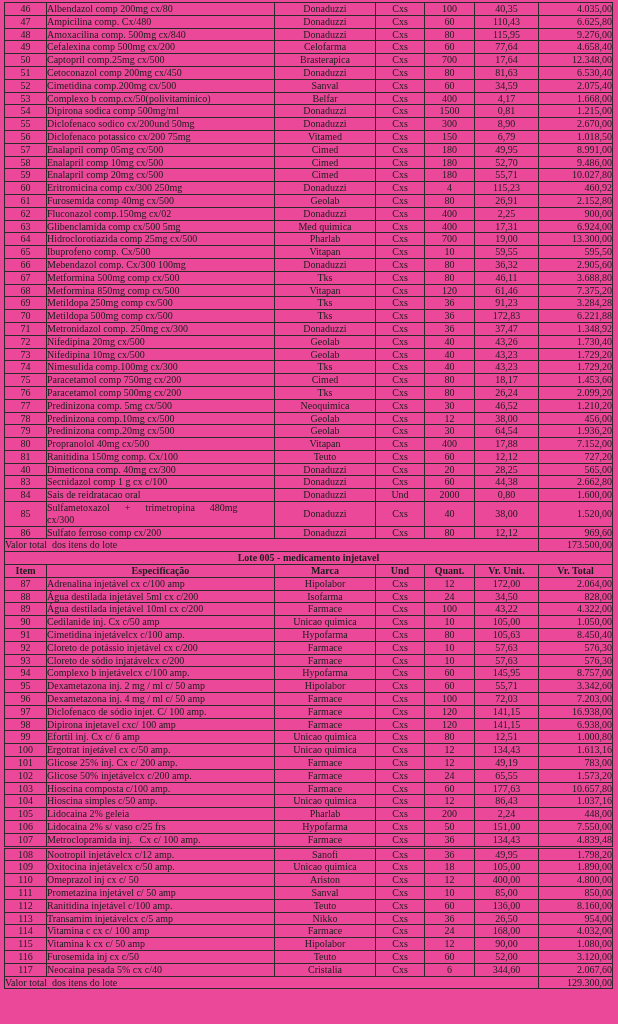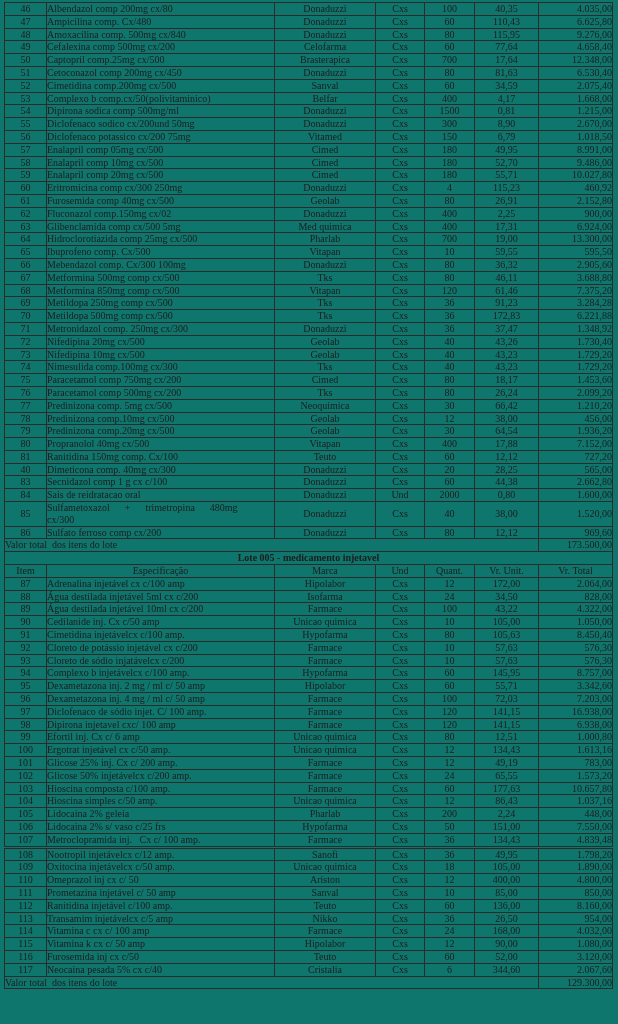--- a/index.html
+++ b/index.html
@@ -1,21 +1,21 @@
 <!DOCTYPE html>
 <html><head>
 <meta charset="utf-8">
 <style>
   * { margin:0; padding:0; box-sizing:border-box; }
   html,body { background:#e8e8e8; }
   body { font-family:"Liberation Serif", serif; }
   .page {
     position:relative;
     width:618px; height:1024px;
-    background:#0f766e;
+    background:#ec4899;
     color:#1c1c1c;
     overflow:hidden;
   }
   table.doc {
     position:absolute; left:4px; top:2px;
     width:608px;
     border-collapse:collapse;
     table-layout:fixed;
   }
   table.doc td, table.doc th {
@@ -28,21 +28,21 @@
     padding:0;
   }
   .al-item  { text-align:center; }
   .al-spec  { text-align:left; padding:0 3px 0 4px; white-space:pre-wrap; }
   .al-marca { text-align:center; }
   .al-und   { text-align:center; }
   .al-quant { text-align:center; }
   .al-unit  { text-align:center; }
   .al-total { text-align:right; padding-right:4px; }
   tr.lote-title-row td { font-weight:bold; text-align:center;margin-left:42px; }
-  tr.head-row th { font-weight:normal; text-align:center; }
+  tr.head-row th { font-weight:bold; text-align:center; }
   tr.total-row td.total-label { white-space:pre-wrap; }
   tr.pagebreak td { border-top:3px double #2b2b2b;font-family:Liberation Serif, serif; }
 </style>
 </head>
 <body>
 
 <div class="page">
   <table class="doc">
     <colgroup>
       <col style="width:42px">
@@ -333,21 +333,21 @@
           <td class="al-quant">80</td>
           <td class="al-unit">26,24</td>
           <td class="al-total">2.099,20</td>
         </tr>
         <tr>
           <td class="al-item">77</td>
           <td class="al-spec">Predinizona comp. 5mg cx/500</td>
           <td class="al-marca">Neoquimica</td>
           <td class="al-und">Cxs</td>
           <td class="al-quant">30</td>
-          <td class="al-unit">66,42</td>
+          <td class="al-unit">46,52</td>
           <td class="al-total">1.210,20</td>
         </tr>
         <tr>
           <td class="al-item">78</td>
           <td class="al-spec">Predinizona comp.10mg cx/500</td>
           <td class="al-marca">Geolab</td>
           <td class="al-und">Cxs</td>
           <td class="al-quant">12</td>
           <td class="al-unit">38,00</td>
           <td class="al-total">456,00</td>

